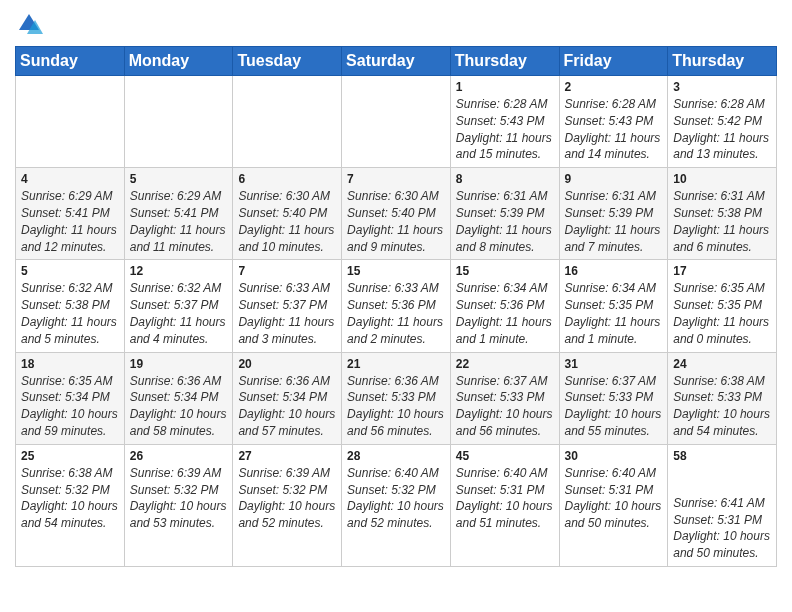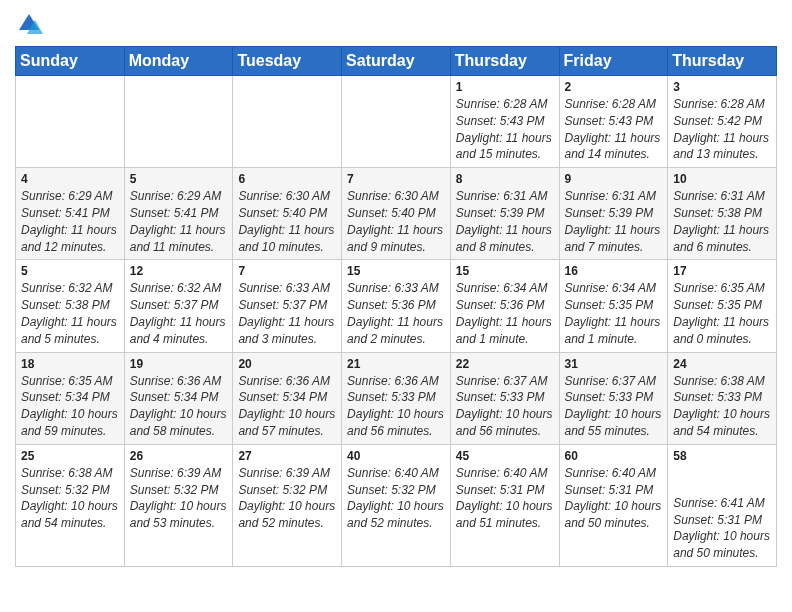--- a/index.html
+++ b/index.html
@@ -307,35 +307,35 @@
 and 53 minutes.</div>
         </td>
         <td>
           <span class="day-num">27</span>
           <div class="day-info" style="white-space: pre-line;">Sunrise: 6:39 AM
 Sunset: 5:32 PM
 Daylight: 10 hours
 and 52 minutes.</div>
         </td>
         <td>
-          <span class="day-num">40</span>
+          <span class="day-num">28</span>
           <div class="day-info" style="white-space: pre-line;">Sunrise: 6:40 AM
 Sunset: 5:32 PM
 Daylight: 10 hours
 and 52 minutes.</div>
         </td>
         <td>
           <span class="day-num">45</span>
           <div class="day-info" style="white-space: pre-line;">Sunrise: 6:40 AM
 Sunset: 5:31 PM
 Daylight: 10 hours
 and 51 minutes.</div>
         </td>
         <td>
-          <span class="day-num">60</span>
+          <span class="day-num">30</span>
           <div class="day-info" style="white-space: pre-line;">Sunrise: 6:40 AM
 Sunset: 5:31 PM
 Daylight: 10 hours
 and 50 minutes.</div>
         </td>
         <td>
           <span class="day-num">58</span>
           <div class="day-info" style="white-space: pre-line; margin-top: 32px;">Sunrise: 6:41 AM
 Sunset: 5:31 PM
 Daylight: 10 hours

